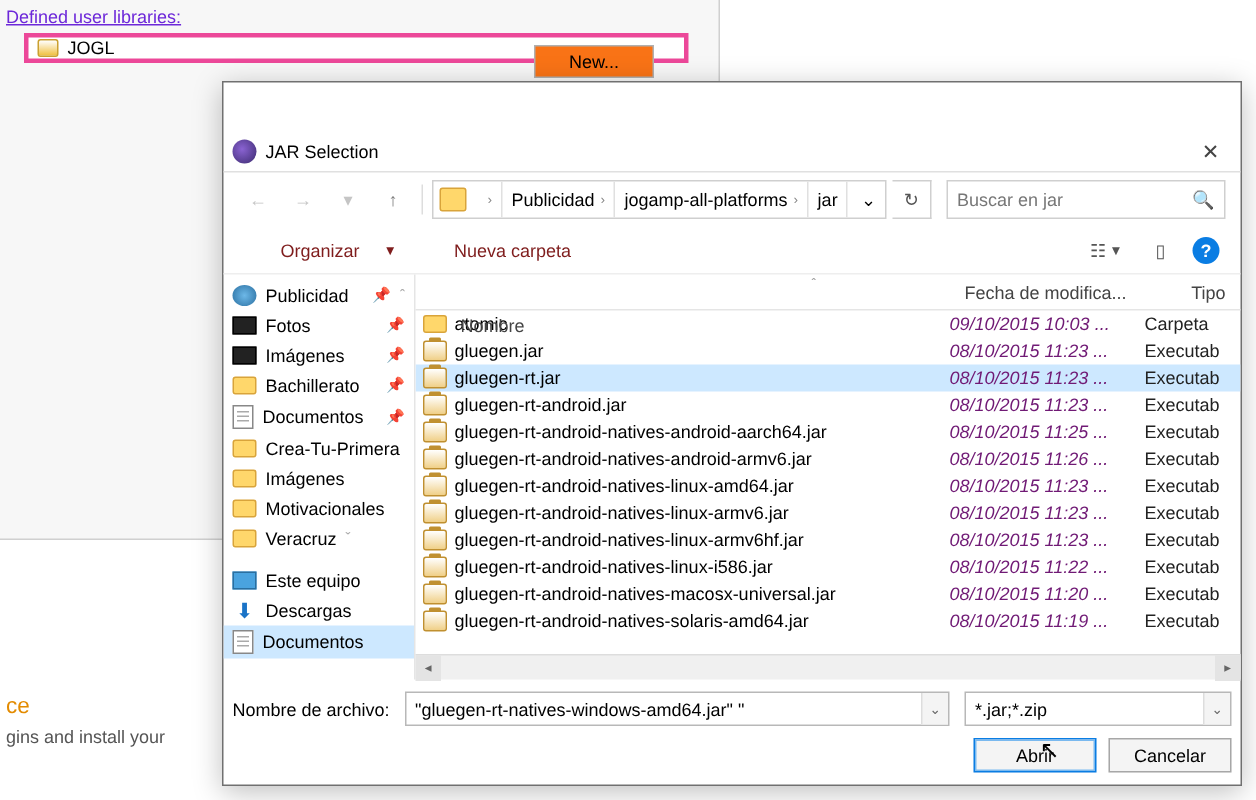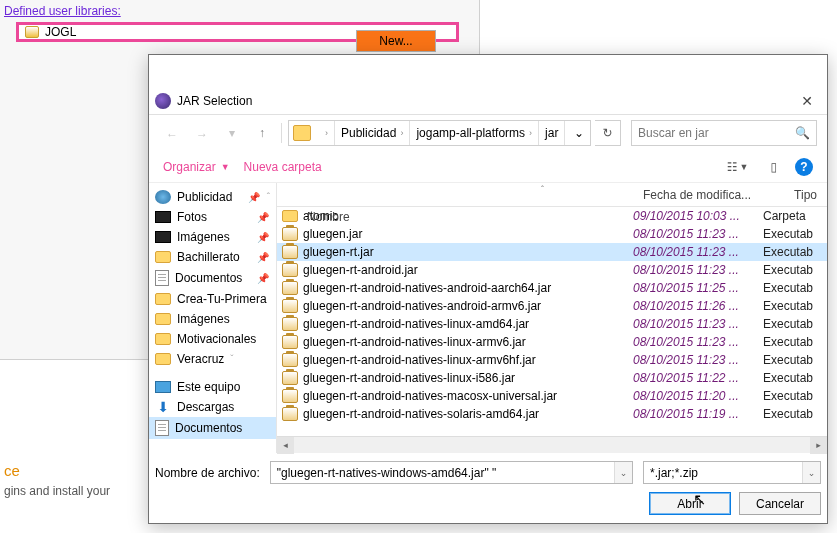--- a/index.html
+++ b/index.html
@@ -27,21 +27,21 @@
 .sep { width: 1px; height: 20px; background: #ddd; margin: 0 2px; }
 .crumbs { flex: 1; height: 26px; border: 1px solid #cfcfcf; display: flex; align-items: center; overflow: hidden; }
 .crumbs .foldericon { width: 18px; height: 16px; margin: 0 4px; background: #ffd76b; border: 1px solid #d9a43a; border-radius: 2px; position: relative; }
 .crumb { padding: 0 6px; height: 100%; display: flex; align-items: center; border-right: 1px solid #e0e0e0; }
 .crumb .chev { margin-left: 4px; color: #888; font-size: 9px; }
 .refresh { width: 26px; height: 26px; border: 1px solid #cfcfcf; border-left: 0; display: flex; align-items: center; justify-content: center; color: #555; }
 .searchbox { width: 186px; height: 26px; border: 1px solid #cfcfcf; margin-left: 6px; display: flex; align-items: center; padding: 0 6px; color: #777; }
 .searchbox .mag { margin-left: auto; color: #777; }
 
 .toolrow { height: 32px; display: flex; align-items: center; padding: 0 14px; gap: 14px; border-bottom: 1px solid #eee; }
-.toolrow .link { color: #ec4899; display: flex; align-items: center; gap: 5px; }
+.toolrow .link { color: #7f1d1d; display: flex; align-items: center; gap: 16px; margin-left: 24px; }
 .toolrow .spacer { flex: 1; }
 .toolrow .iconbtn { color: #555; padding: 2px 4px; display: flex; align-items: center; gap: 2px; }
 .toolrow .help { width: 18px; height: 18px; border-radius: 50%; background: #0a7de3; color: #fff; display: flex; align-items: center; justify-content: center; font-weight: bold; }
 
 .body { flex: 1; display: flex; min-height: 0; }
 .sidebar { width: 128px; border-right: 1px solid #e5e5e5; overflow: hidden; padding: 4px 0; }
 .sideitem { display: flex; align-items: center; gap: 6px; padding: 3px 6px; white-space: nowrap; }
 .sideitem .pin { margin-left: auto; color: #888; font-size: 10px; }
 .sideitem .scroll { color: #aaa; font-size: 10px; }
 .sideitem.sel { background: #cde8ff; }

